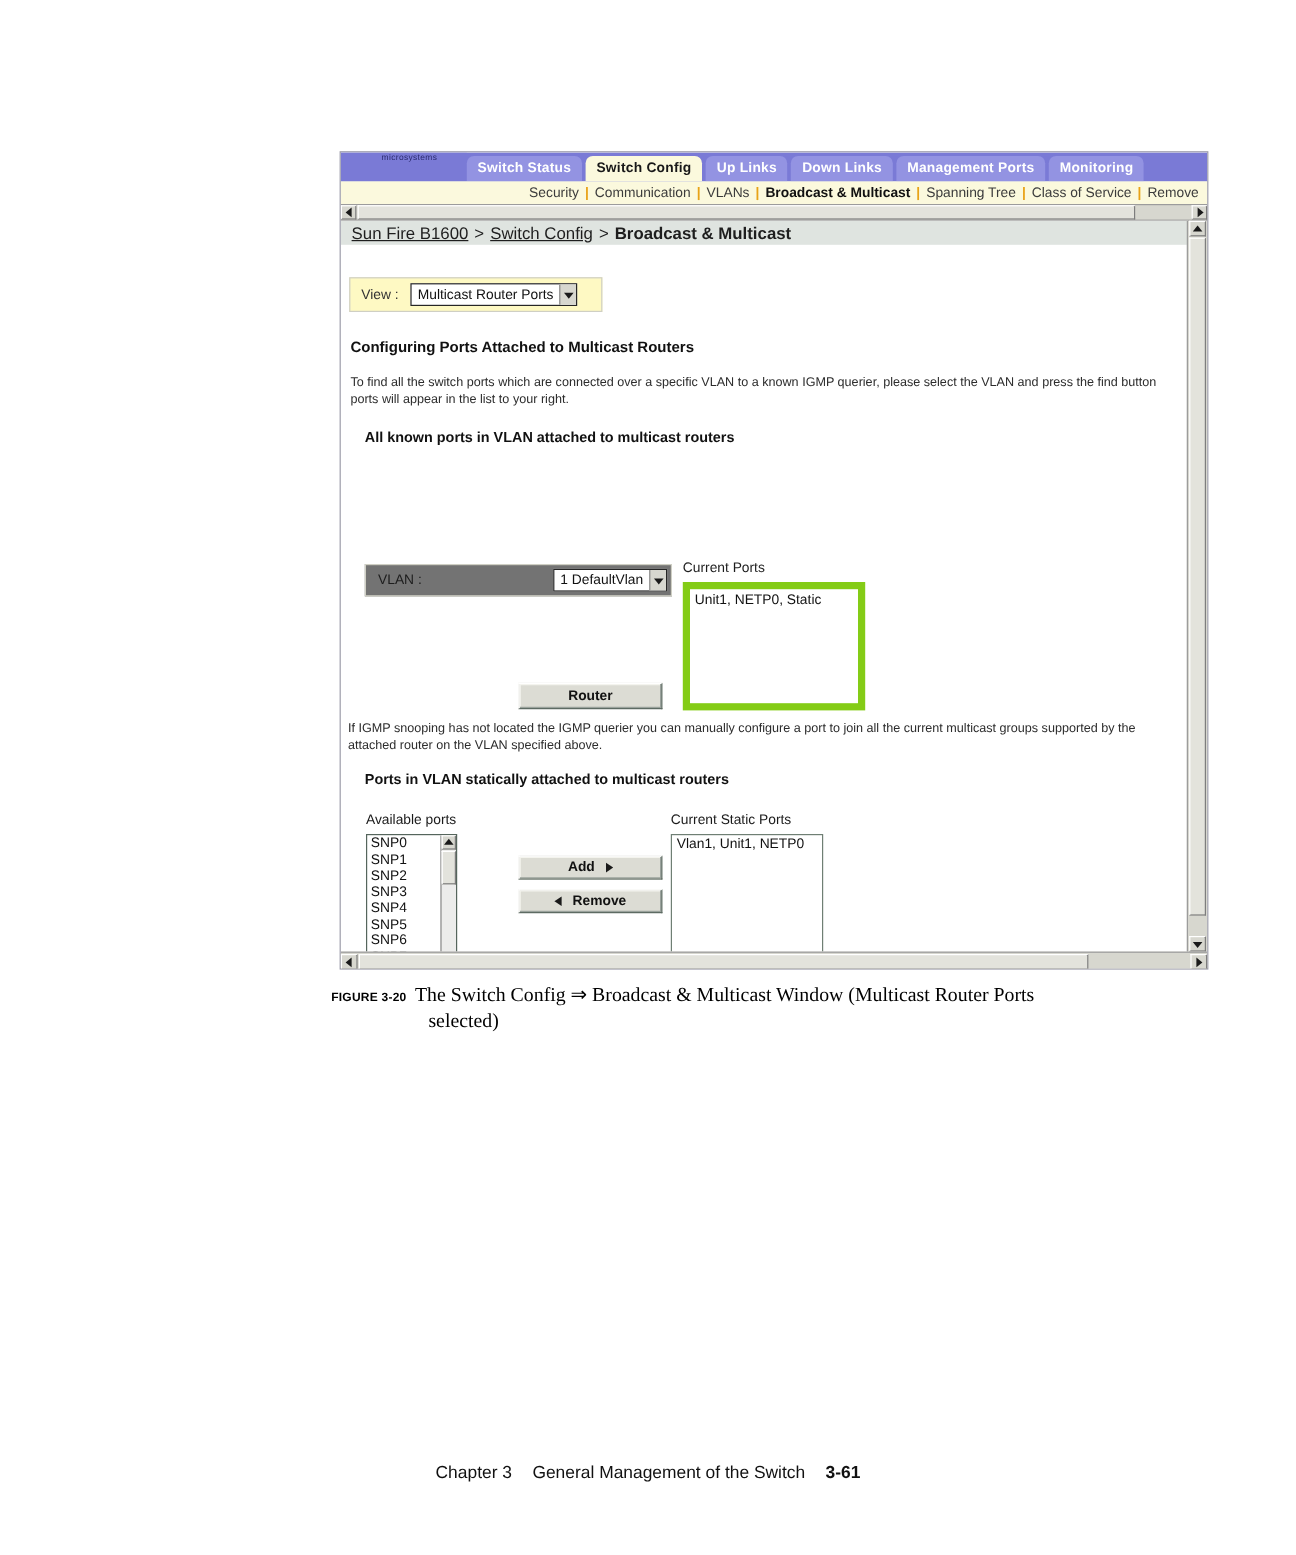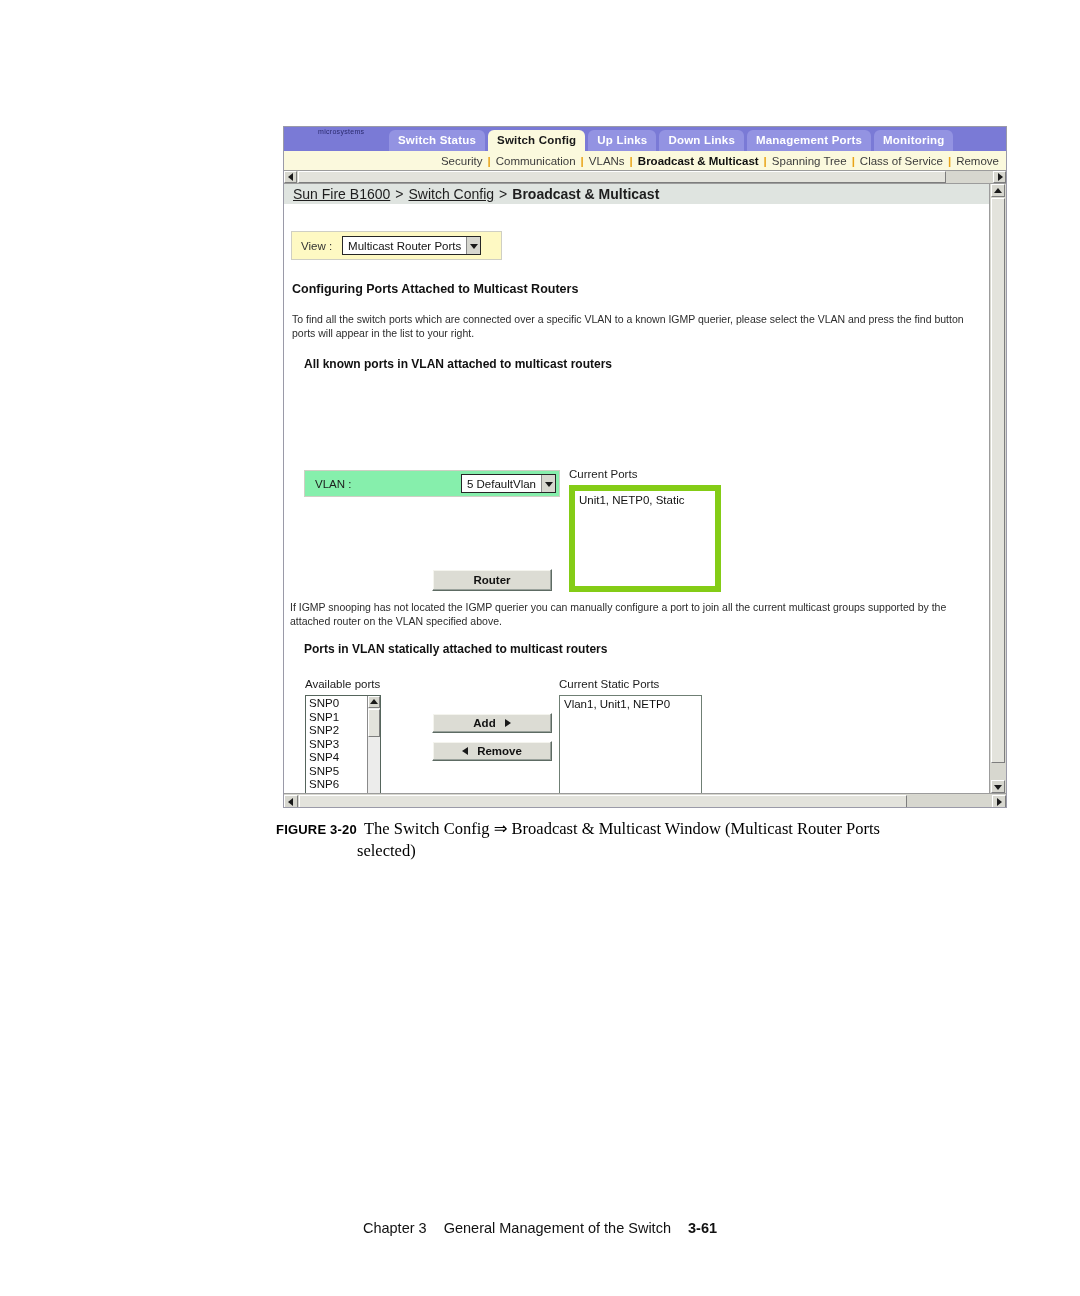--- a/index.html
+++ b/index.html
@@ -304,21 +304,21 @@
   }
 
   
   .vlan-box {
     position: absolute;
     left: 20px;
     top: 266px;
     width: 256px;
     height: 27px;
     border: 1px solid #cfcfc4;
-    background: #86efac;
+    background: #737373;
     display: flex;
     align-items: center;
     justify-content: space-between;
     box-sizing: border-box;
   }
   .vlan-box .vlan-label {
     font-size: 11.5px;
     padding-left: 10px;
     color: #1d1d1d;
   }
@@ -460,21 +460,21 @@
   .static-label {
     position: absolute;
     left: 275px;
     top: 417px;
     font-size: 11.5px;
   }
   .static-box {
     position: absolute;
     left: 275px;
     top: 434px;
-    width: 143px;
+    width: 127px;
     height: 119px;
     border: 1px solid #6f7f74;
     background: #ffffff;
     box-sizing: border-box;
     padding: 2px 4px;
     font-size: 11.5px;
     color: #111111;
   }
 
   
@@ -520,21 +520,21 @@
     top: 818px;
     width: 740px;
     font-family: "Liberation Serif", serif;
     font-size: 16.5px;
     color: #000000;
     line-height: 1.32;
   }
   .figure-caption .fig-num {
     font-family: "Liberation Sans", sans-serif;
     font-weight: bold;
-    font-size: 13px;
+    font-size: 10px;
     letter-spacing: 0.2px;
   }
   .figure-caption .fig-text {
     display: inline;
     margin-left: 7px;
   }
   .figure-caption .fig-line2 {
     display: block;
     margin-left: 81px;
   }
@@ -627,21 +627,21 @@
 
           <div class="h-bold" style="left:8px; top:78px; font-size:12.5px;">Configuring Ports Attached to Multicast Routers</div>
 
           <div class="para" style="left:8px; top:108px; width:690px; font-size:10.5px;">To find all the switch ports which are connected over a specific VLAN to a known IGMP querier, please select the VLAN and press the find button ports will appear in the list to your right.</div>
 
           <div class="h-bold" style="left:20px; top:153px; font-size:12px;">All known ports in VLAN attached to multicast routers</div>
 
           <div class="vlan-box">
             <span class="vlan-label">VLAN :</span>
             <span class="sel">
-              <span class="sel-text">5 DefaultVlan</span>
+              <span class="sel-text">1 DefaultVlan</span>
               <span class="sel-btn">
                   <span class="arrow down"></span>
                 </span>
             </span>
           </div>
 
           <span class="current-ports-label">Current Ports</span>
           <div class="current-ports-box">
             <span>Unit1, NETP0, Static</span>
           </div>

